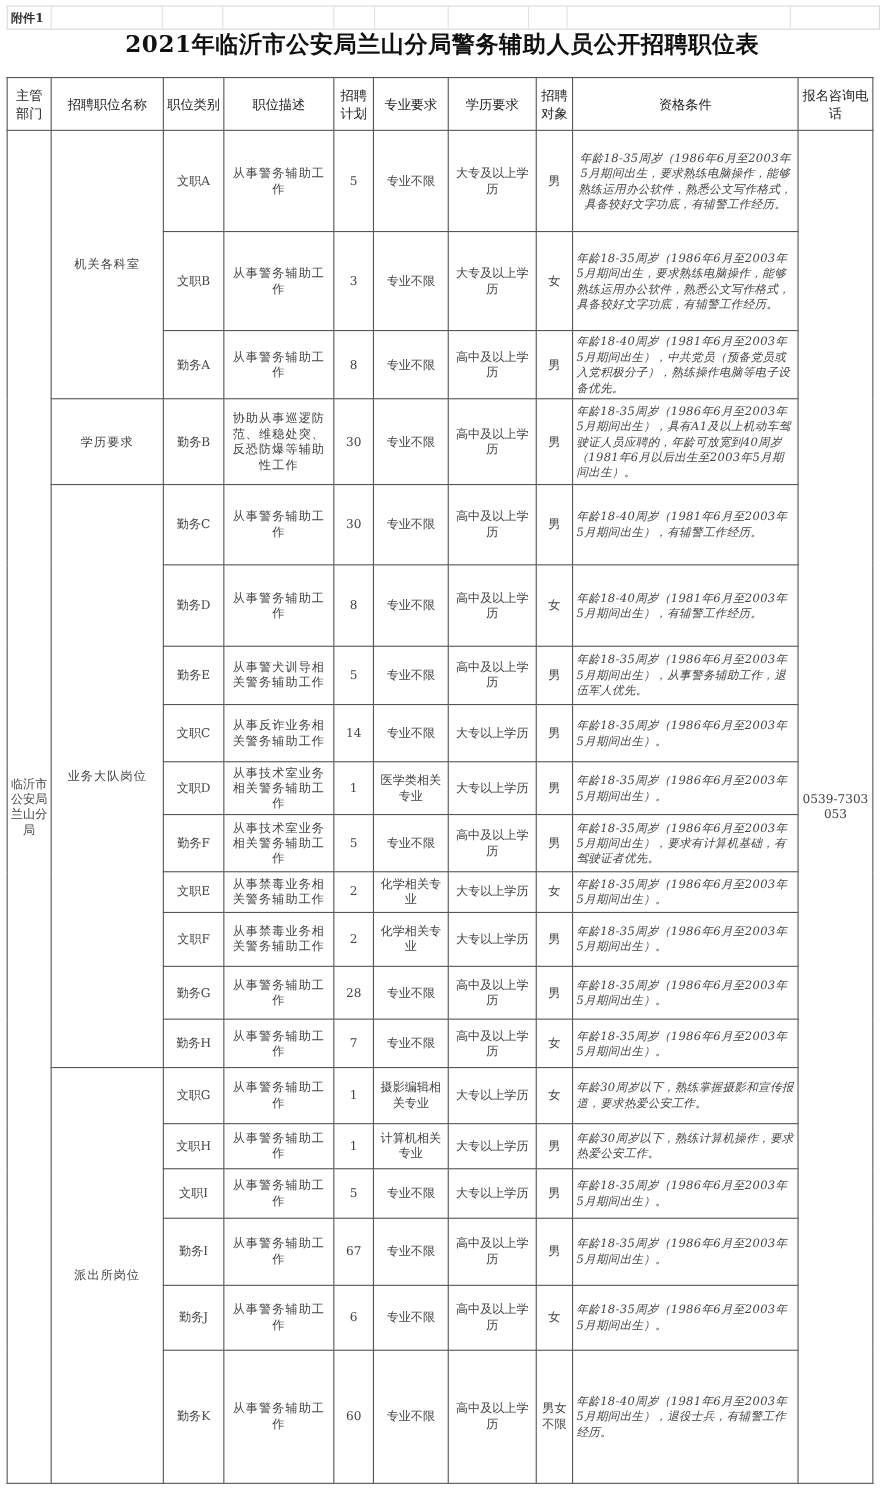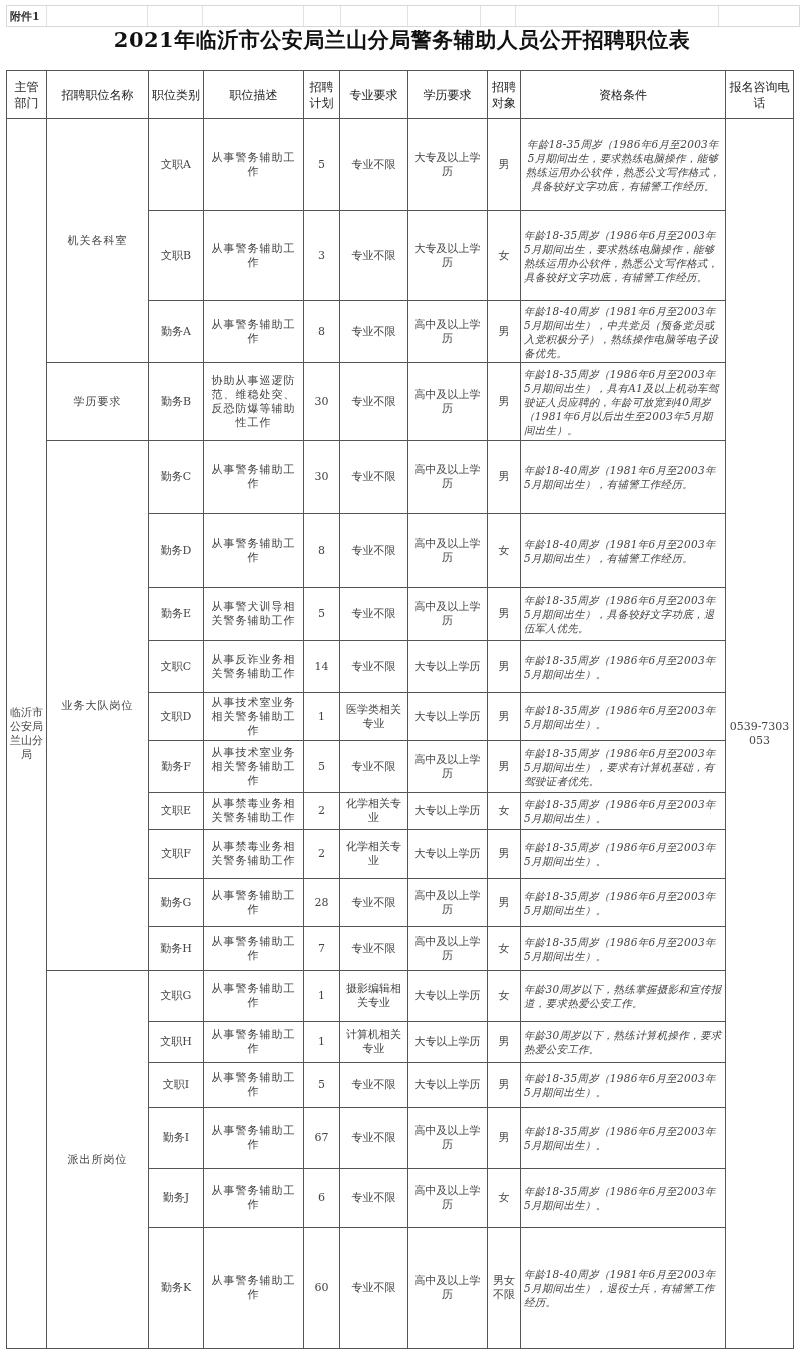--- a/index.html
+++ b/index.html
@@ -132,21 +132,21 @@
       <td>女</td>
       <td class="req">年龄18-40周岁（1981年6月至2003年5月期间出生），有辅警工作经历。</td>
     </tr>
     <tr style="height:53px">
       <td>勤务E</td>
       <td class="desc">从事警犬训导相关警务辅助工作</td>
       <td>5</td>
       <td>专业不限</td>
       <td>高中及以上学历</td>
       <td>男</td>
-      <td class="req">年龄18-35周岁（1986年6月至2003年5月期间出生），具备较好文字功底，退伍军人优先。</td>
+      <td class="req">年龄18-35周岁（1986年6月至2003年5月期间出生），从事警务辅助工作，退伍军人优先。</td>
     </tr>
     <tr style="height:52px">
       <td>文职C</td>
       <td class="desc">从事反诈业务相关警务辅助工作</td>
       <td>14</td>
       <td>专业不限</td>
       <td>大专以上学历</td>
       <td>男</td>
       <td class="req">年龄18-35周岁（1986年6月至2003年5月期间出生）。</td>
     </tr>

